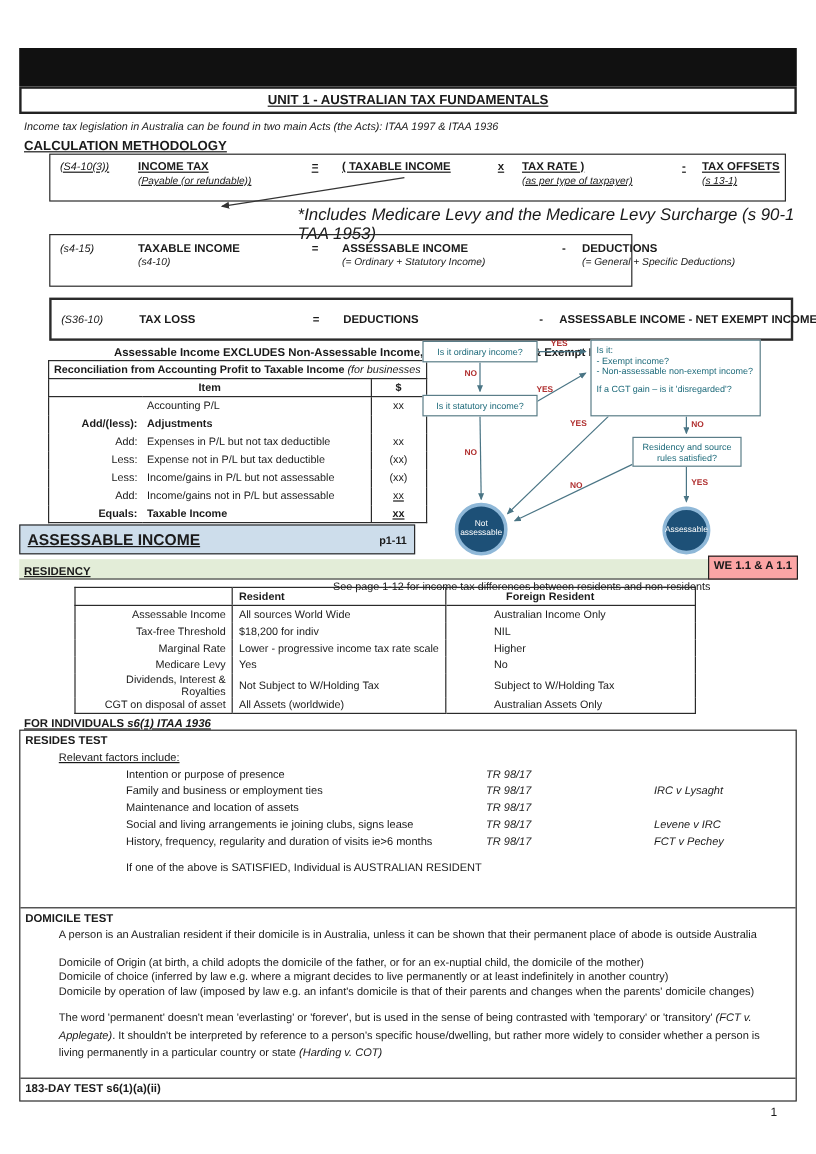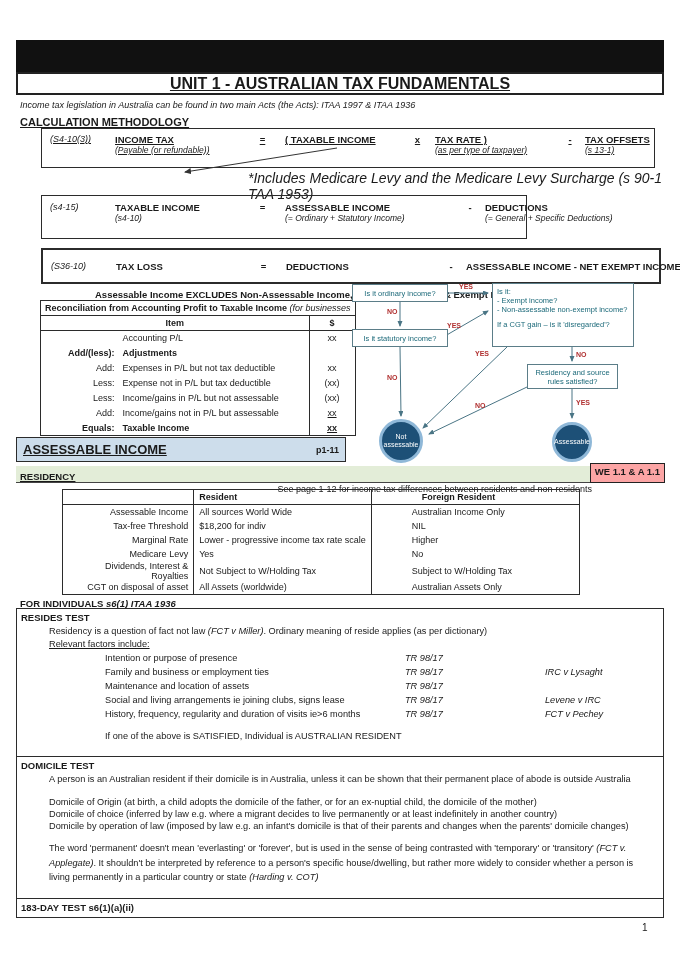--- a/index.html
+++ b/index.html
@@ -2,21 +2,21 @@
 <html><head>
 <meta charset="utf-8">
 <style>
   * { box-sizing: border-box; margin: 0; padding: 0; }
   html,body { width: 680px; height: 962px; background: #fff; }
   body { font-family: "Liberation Sans", sans-serif; color: #1a1a1a; position: relative; }
   .abs { position: absolute; }
 
   
   .black-bar { left:16px; top:40px; width:648px; height:32px; background:#111; }
-  .title-strip { left:16px; top:72px; width:648px; height:23px; border:2px solid #222; text-align:center; line-height:20px; font-size:16px; font-weight:bold; }
+  .title-strip { left:16px; top:72px; width:648px; height:23px; border:2px solid #222; text-align:center; line-height:20px; font-size:11px; font-weight:bold; }
   .title-strip span { text-decoration: underline; }
   .intro-line { left:20px; top:100px; font-size:9px; font-style:italic; }
   .calc-head { left:20px; top:116px; font-size:11px; font-weight:bold; text-decoration:underline; }
 
   
   .fbox { border:1.5px solid #2b2b2b; display:flex; align-items:flex-start; }
   .fbox1 { left:41px; top:128px; width:614px; height:40px; padding:5px 0 0 8px;text-decoration:underline; }
   .fbox2 { left:41px; top:195px; width:486px; height:44px; padding:6px 0 0 8px; }
   .fbox3 { left:41px; top:248px; width:620px; height:36px; border-width:2px; align-items:center; padding-left:8px; }
   .fref { font-size:9px; font-style:italic; flex:0 0 65px; }
@@ -298,21 +298,20 @@
         <td class="c3">Australian Assets Only</td>
       </tr>
 </tbody>
   </table>
 
 <div class="abs ind-head"><span>FOR INDIVIDUALS </span><i>s6(1) ITAA 1936</i></div>
 
 <div class="abs bigbox">
   <div class="sect s-resides">
     <div class="stitle">RESIDES TEST</div>
-    <div class="ml32 mt3"><span>Residency is a question of fact not law </span><span class="case">(FCT v Miller)</span><span>. Ordinary meaning of reside applies (as per dictionary)</span></div>
     <div class="ml32 mt3 ulab">Relevant factors include:</div>
     <div style="margin-top:4px;">
       <div class="factor-row">
           <span class="fa">Intention or purpose of presence</span>
           <span class="ru">TR 98/17</span>
           <span class="ca"></span>
         </div>
       <div class="factor-row">
           <span class="fa">Family and business or employment ties</span>
           <span class="ru">TR 98/17</span>

